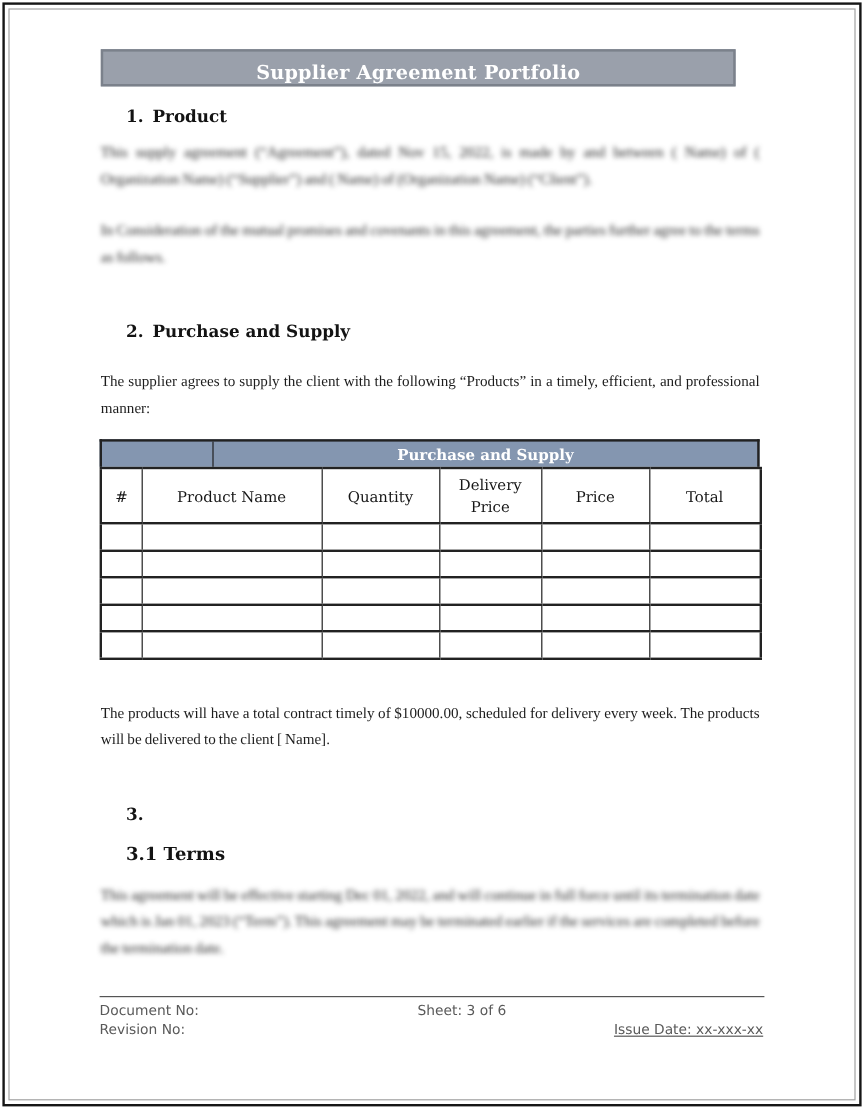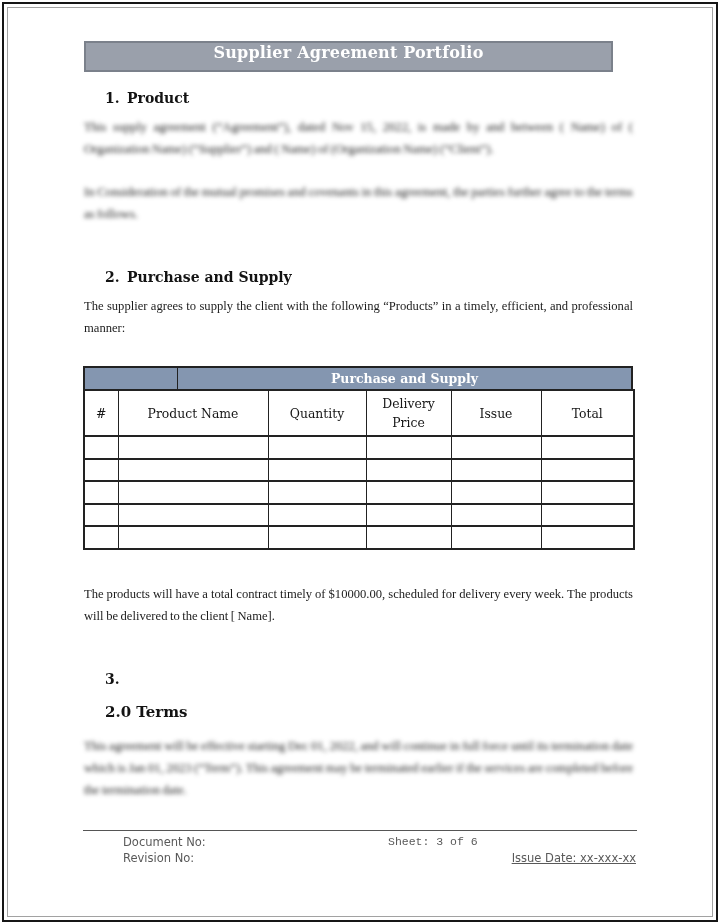--- a/index.html
+++ b/index.html
@@ -8,21 +8,21 @@
     font-family:"Liberation Serif", serif; overflow:hidden;
   }
   
   .frame-outer { position:absolute; inset:2px; border:2px solid #161616; pointer-events:none; z-index:5; }
   .frame-inner { position:absolute; inset:7px; border:1px solid #a2a2a2; pointer-events:none; z-index:5; }
 
   
   .titlebar {
     position:absolute; left:84px; top:41px; width:529px; height:31px; box-sizing:border-box;
     background:var(--title-bar-bg, #9AA0AB); border:2px solid var(--title-bar-border, #7B818B);
-    display:flex; align-items:flex-start; justify-content:center;
+    display:flex; align-items:flex-end; justify-content:center;
   }
   .titlebar span {
     color:#ffffff; font-weight:bold; font-size:16px; letter-spacing:0.2px;
     font-family:"DejaVu Serif", serif;
   }
 
   
   .h2 {
     position:absolute; left:105px; display:flex; color:#131313;
     font-family:"DejaVu Serif", serif; font-weight:bold; font-size:14px; line-height:17px;
@@ -69,23 +69,23 @@
     font-family:"DejaVu Serif", serif; text-align:center; vertical-align:middle; line-height:19px;
   }
   .ptable tbody td { height:20.5px; }
 
   
   .footer {
     position:absolute; left:83px; top:830px; width:554px;
     font-family:"DejaVu Sans", sans-serif; font-size:11.5px; color:var(--footer-text, #595959);
   }
   .footer-rule { border-top:1.5px solid #555555; width:100%; }
-  .frow { position:relative; height:16px; line-height:16px;margin-left:40px; }
+  .frow { position:relative; height:16px; line-height:16px; }
   .frow.first { margin-top:3px; }
-  .f-center { position:absolute; left:265px; top:0;font-family:Liberation Mono, monospace; }
+  .f-center { position:absolute; left:265px; top:0; }
   .f-right  { position:absolute; right:1px; top:0;text-decoration:underline; }
 </style>
 </head>
 <body>
 
 <div class="page">
   <div class="frame-outer"></div>
   <div class="frame-inner"></div>
 
   <div class="titlebar">
@@ -96,21 +96,21 @@
     <span class="num">1.</span>
     <span>Product</span>
   </div>
   <p class="para blurred" style="top:116px;">This supply agreement (“Agreement”), dated Nov 15, 2022, is made by and between ( Name) of ( Organization Name) (“Supplier”) and ( Name) of (Organization Name) (“Client”).</p>
   <p class="para blurred" style="top:181px;">In Consideration of the mutual promises and covenants in this agreement, the parties further agree to the terms as follows.</p>
 
   <div class="h2" style="top:269px;">
     <span class="num">2.</span>
     <span>Purchase and Supply</span>
   </div>
-  <p class="para" style="top:295px;">The supplier agrees to supply the client with the following “Products” in a timely, efficient, and professional manner:</p>
+  <p class="para" style="top:307px;">The supplier agrees to supply the client with the following “Products” in a timely, efficient, and professional manner:</p>
 
   <div class="ptable">
     <div class="ptable-toprow">
       <div class="ptable-corner"></div>
       <div class="ptable-title">Purchase and Supply</div>
     </div>
     <table>
       <colgroup>
         <col style="width:34px">
           <col style="width:150px">
@@ -118,21 +118,21 @@
         <col style="width:85px">
           <col style="width:90px">
           <col style="width:93px">
       </colgroup>
       <thead>
         <tr>
           <th>#</th>
           <th>Product Name</th>
           <th>Quantity</th>
           <th>Delivery Price</th>
-          <th>Issue</th>
+          <th>Price</th>
           <th>Total</th>
         </tr>
       </thead>
       <tbody>
           <tr>
             <td></td>
             <td></td>
             <td></td>
             <td></td>
             <td></td>
@@ -172,21 +172,21 @@
           </tr>
         </tbody>
     </table>
   </div>
 
   <p class="para" style="top:583px;">The products will have a total contract timely of $10000.00, scheduled for delivery every week. The products will be delivered to the client [ Name].</p>
 
   <div class="h2" style="top:671px;">
     <span class="num">3.</span>
   </div>
-  <div class="h3" style="top:703px;">2.0 Terms</div>
+  <div class="h3" style="top:703px;">3.1 Terms</div>
   <p class="para blurred" style="top:735px;">This agreement will be effective starting Dec 01, 2022, and will continue in full force until its termination date which is Jan 01, 2023 (“Term”). This agreement may be terminated earlier if the services are completed before the termination date.</p>
 
   <div class="footer">
     <div class="footer-rule"></div>
     <div class="frow first">
       <span>Document No:</span>
       <span class="f-center">Sheet: 3 of 6</span>
     </div>
     <div class="frow">
       <span>Revision No:</span>

